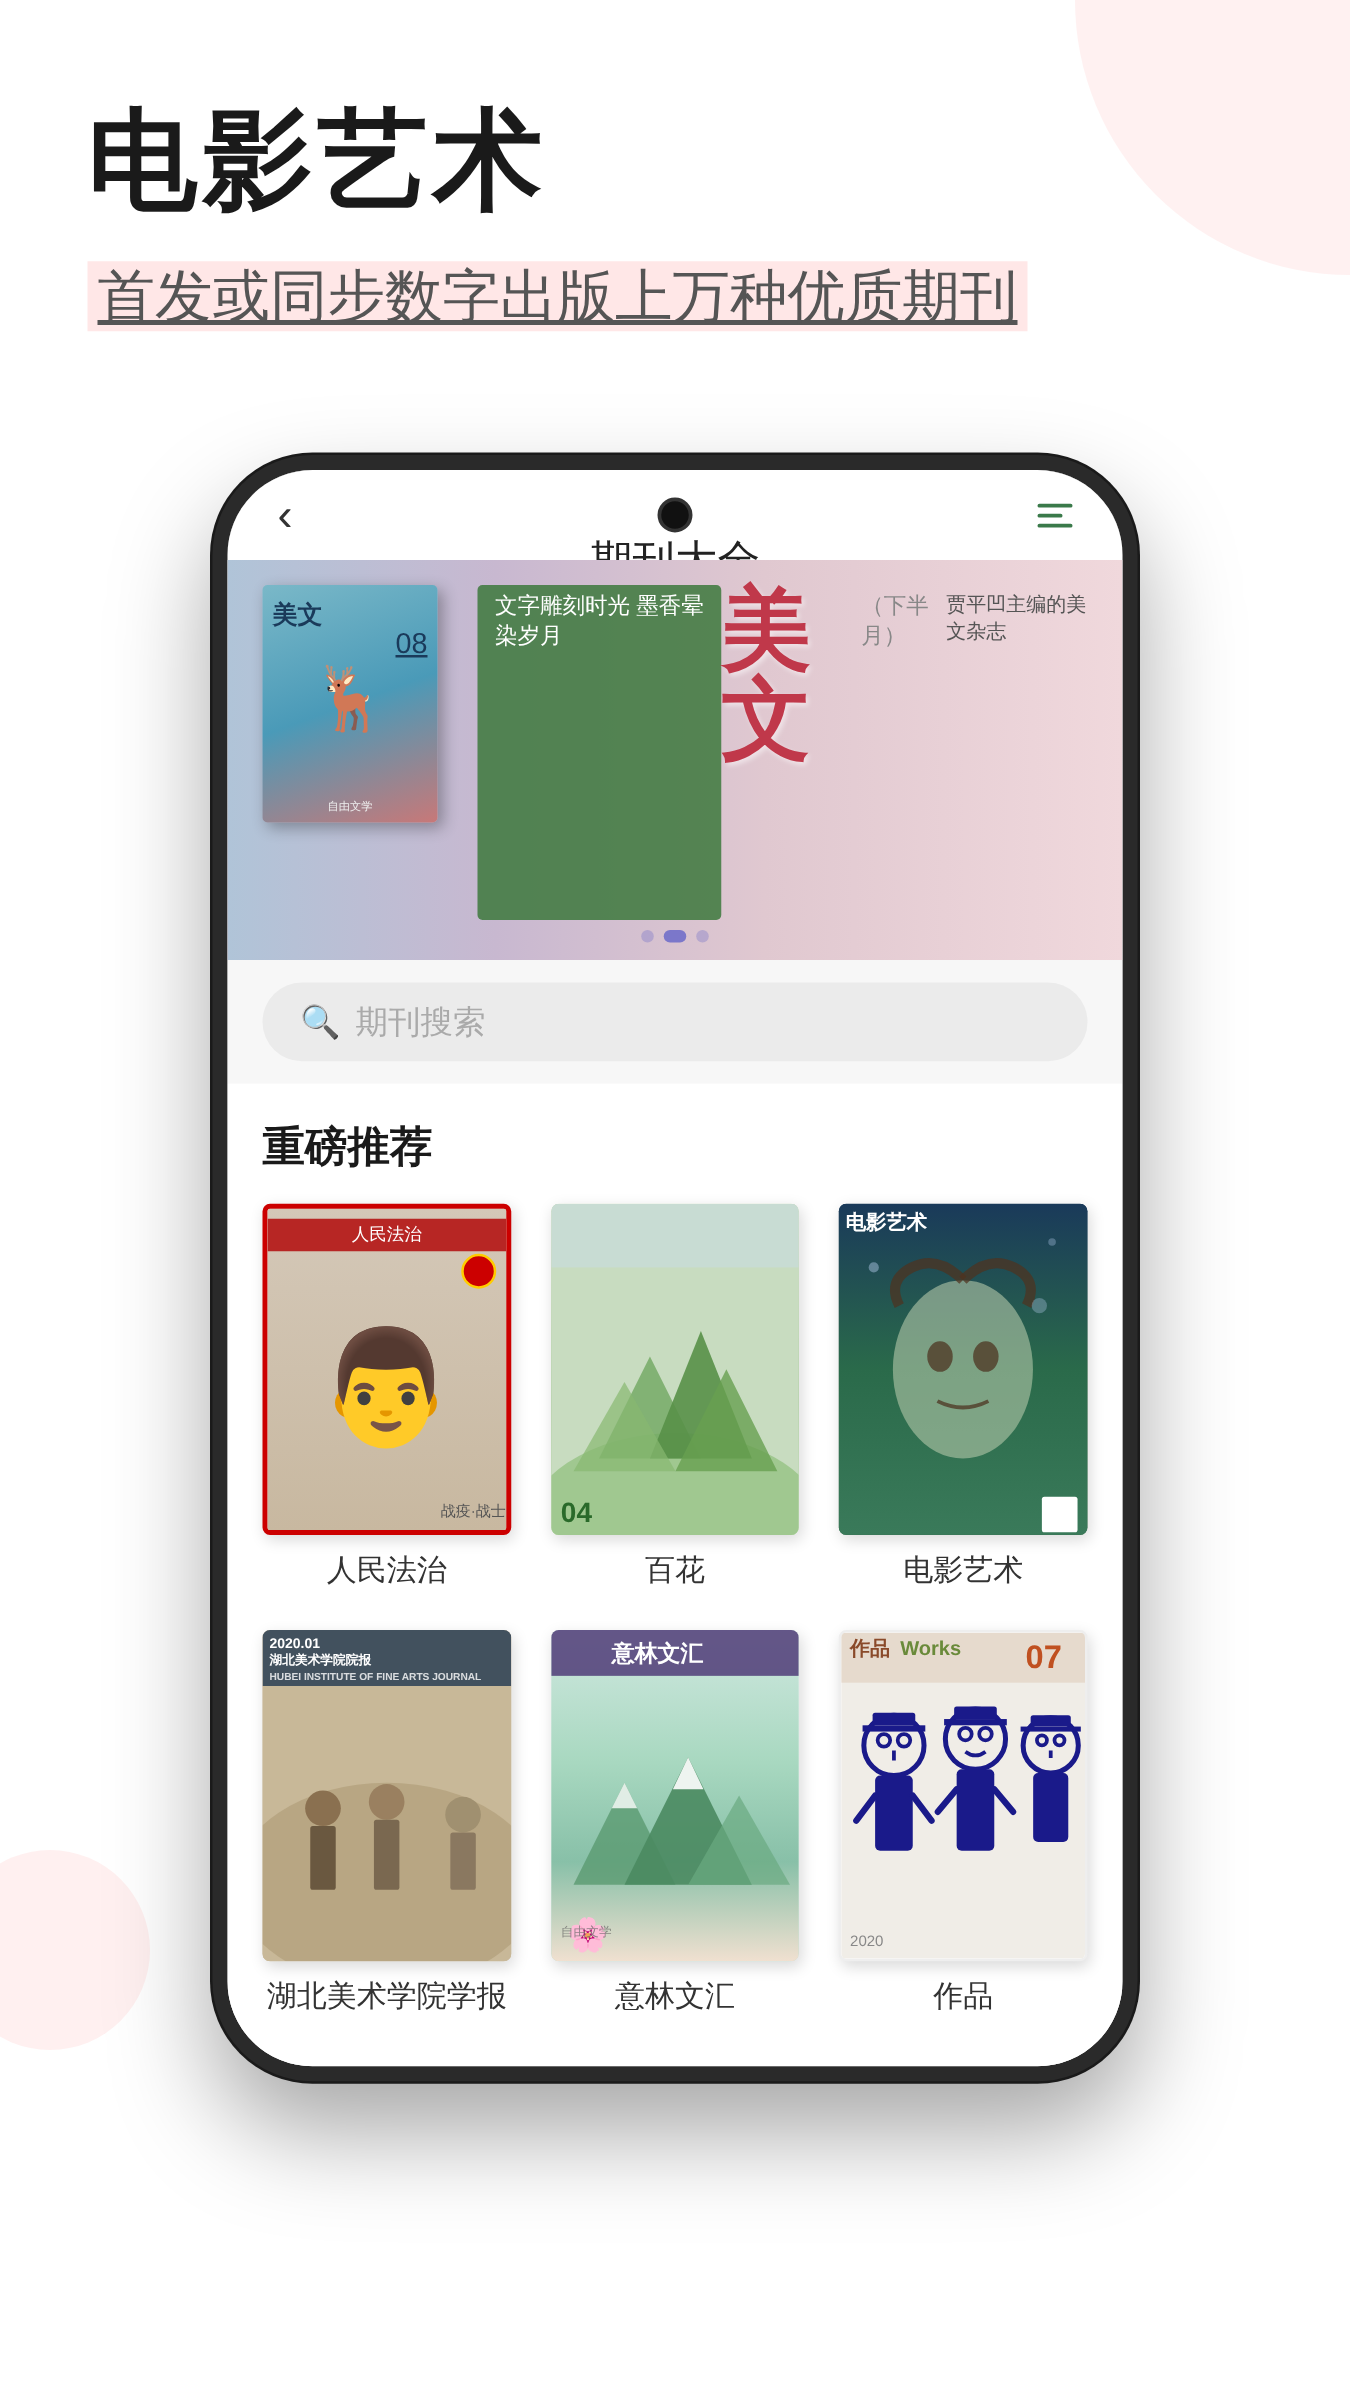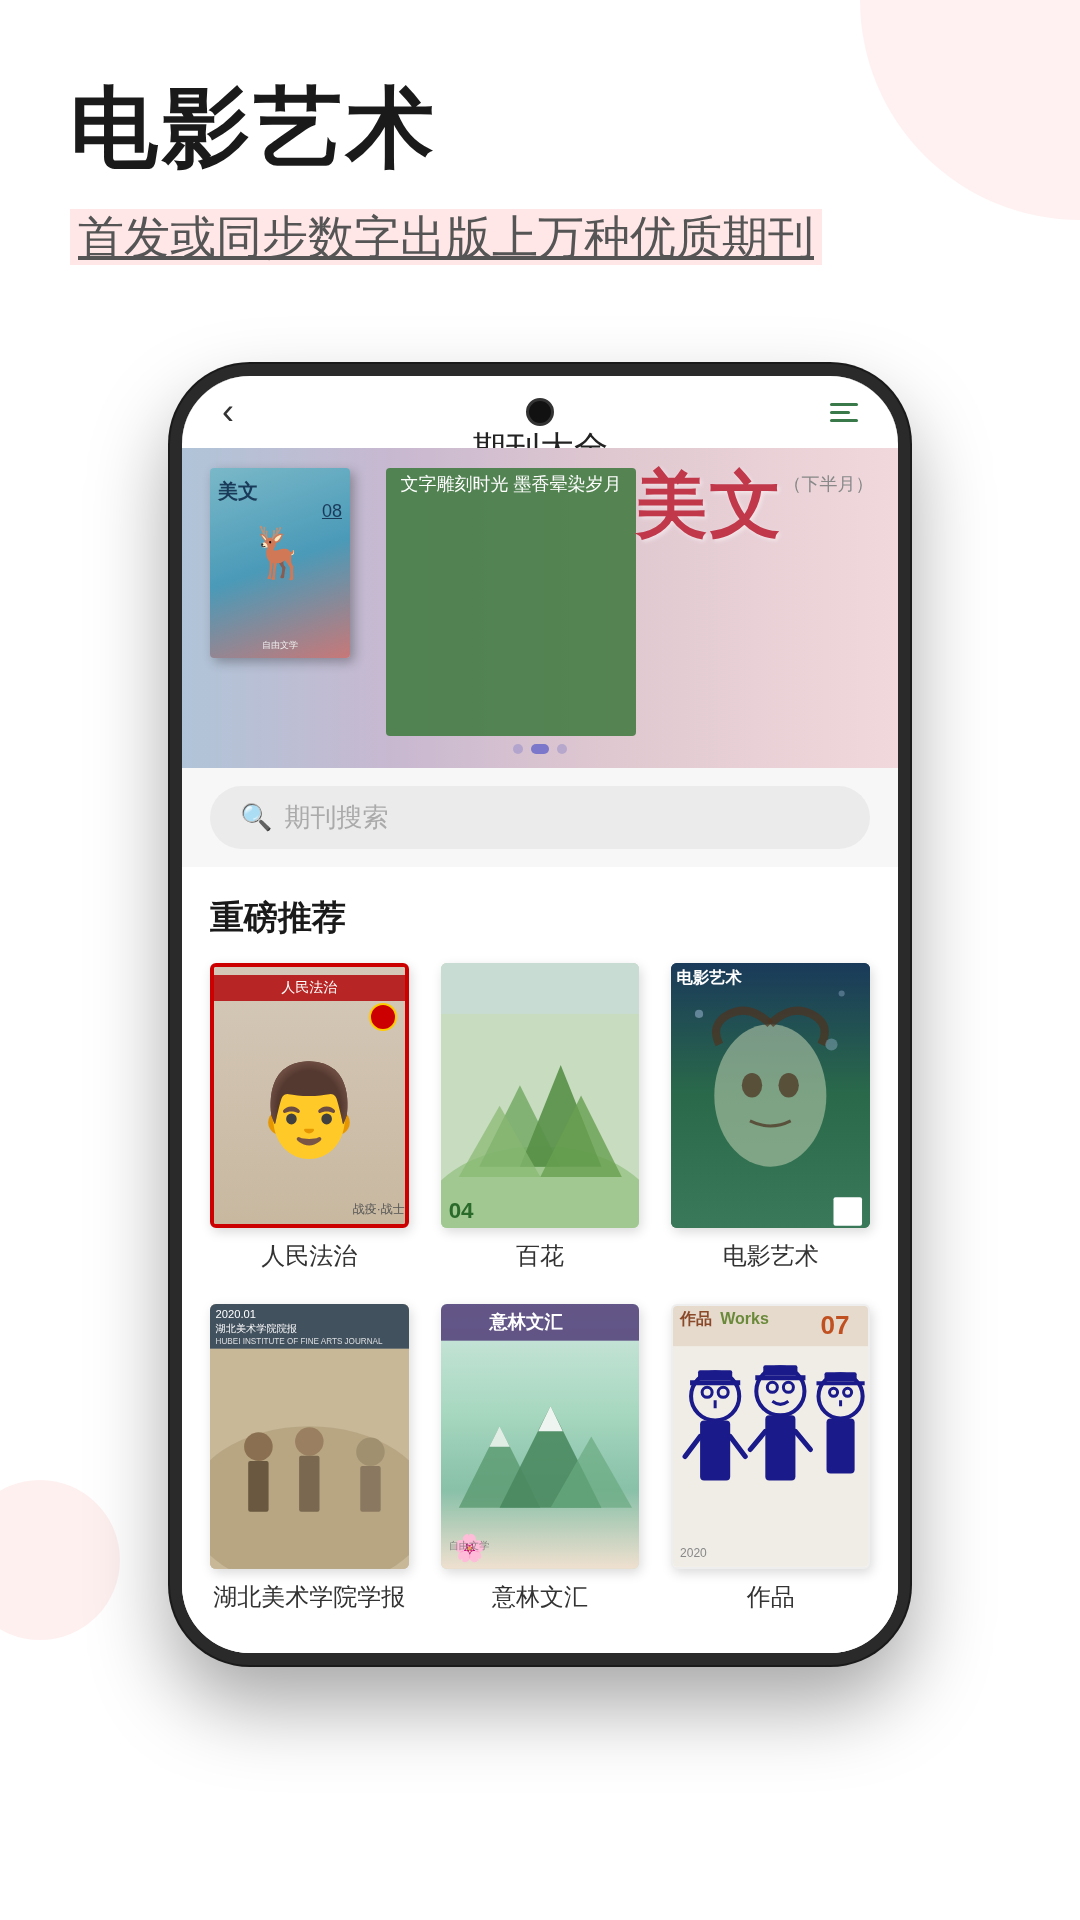--- a/index.html
+++ b/index.html
@@ -166,21 +166,21 @@
       padding: 10px 8px;
       overflow: hidden;
     }
     .cover-title-top {
       font-size: 20px;
       font-weight: 800;
       color: #1a3a5a;
       align-self: flex-start;
     }
     .cover-issue {
-      font-size: 18px;
+      font-size: 23px;
       color: #1a3a5a;
       align-self: flex-end;
       margin-top: -4px;
       text-decoration: underline;
     }
     .cover-deer {
       margin-top: 6px;
       font-size: 50px;
       line-height: 1;
     }
@@ -388,20 +388,21 @@
     
     .cover-dianying {
       background: linear-gradient(180deg, #1a3a5a 0%, #2a5a3a 50%, #3a6a4a 100%);
       position: relative;
     }
 
     
     .cover-hubei {
       background: linear-gradient(160deg, #d4c8b0 0%, #b8a888 100%);
       position: relative;
+      font-weight: bold;
     }
 
     
     .cover-yilin {
       background: linear-gradient(180deg, #e0ece8 0%, #c8e4d8 40%, #b8d8c8 100%);
       position: relative;
     }
 
     
     .cover-zuopin {
@@ -459,20 +460,21 @@
           <div class="cover-deer">🦌</div>
           <div class="cover-bottom-text">自由文学</div>
         </div>
 
         <div class="banner-text-area">
           <div class="banner-tag">文字雕刻时光 墨香晕染岁月</div>
           <div class="banner-main-title">
             <span>美文</span>
           </div>
           <div class="banner-subtitle-cn">（下半月）</div>
+          <div class="banner-desc">贾平凹主编的美文杂志</div>
         </div>
 
         <div class="banner-dots">
           <div class="banner-dot"></div>
           <div class="banner-dot active"></div>
           <div class="banner-dot"></div>
         </div>
       </div>
 
       <div class="search-bar-wrap">

